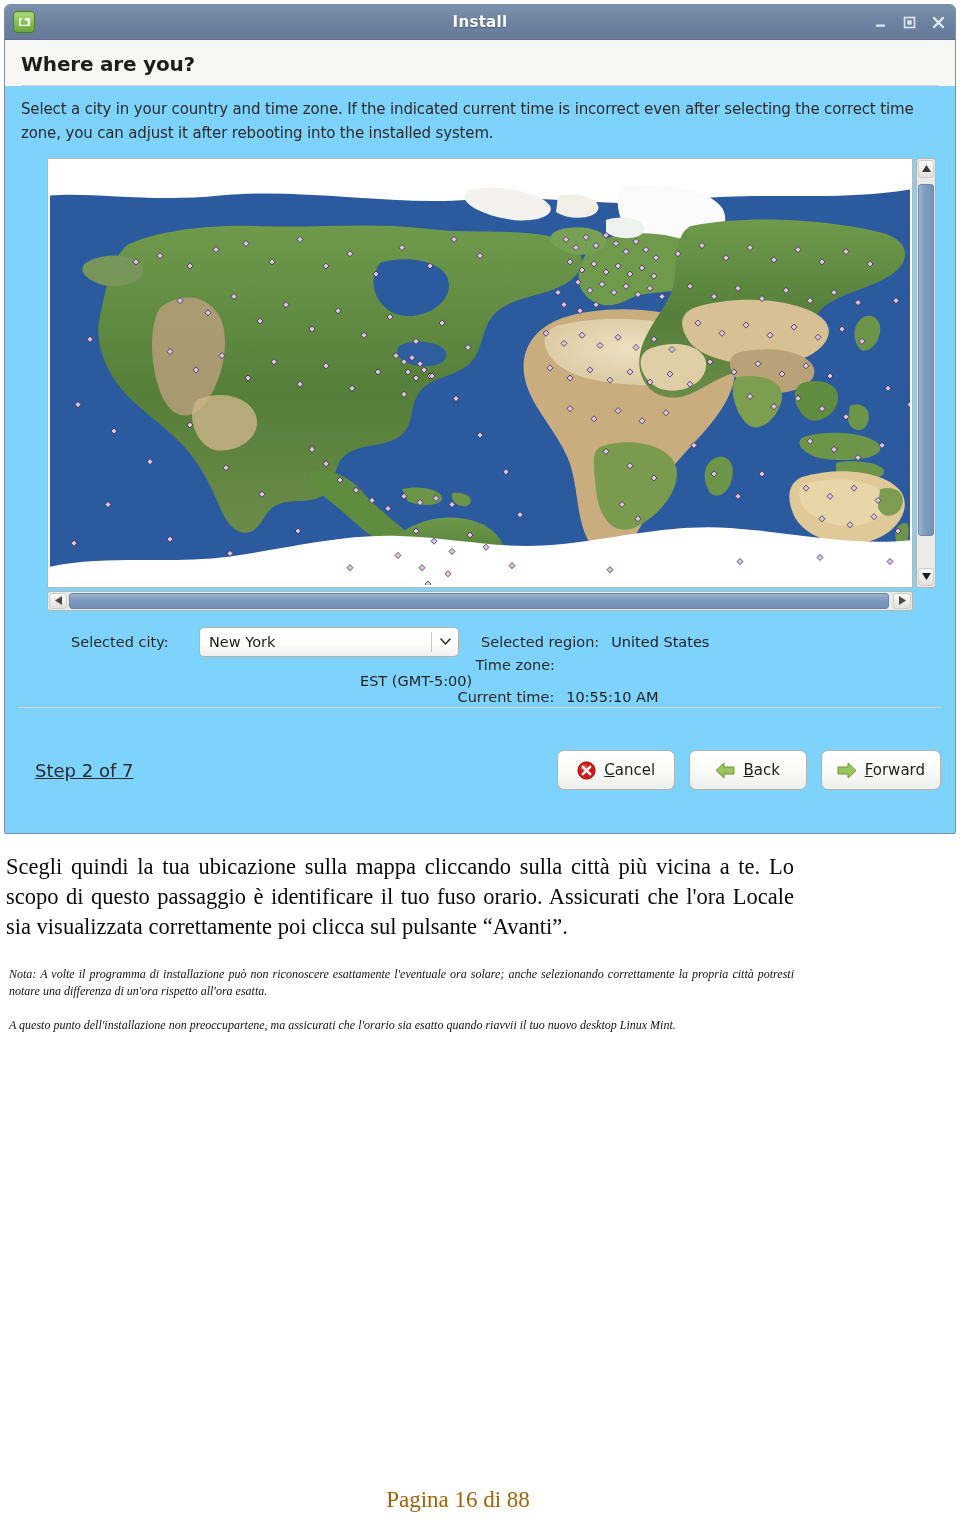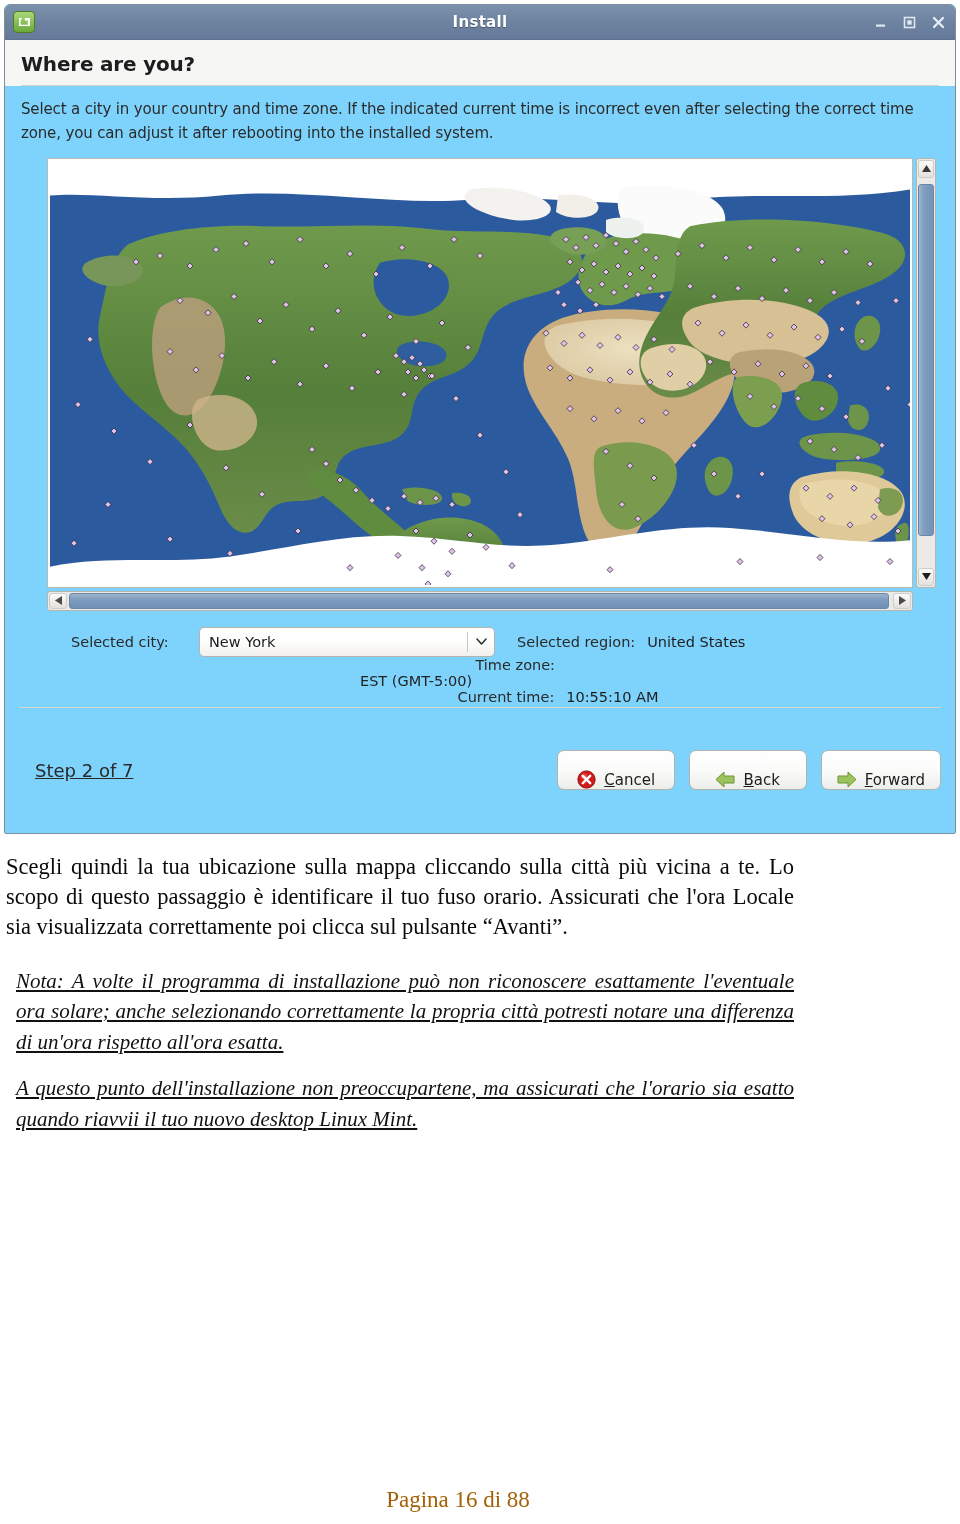--- a/index.html
+++ b/index.html
@@ -222,21 +222,21 @@
   }
   .info-row {
     display: flex;
     align-items: center;
     height: 34px;
   }
   .lbl { color: #2a2a2a; }
   .lbl.city { width: 122px; }
   .lbl.tz { width: 122px; text-align: right; padding-right: 10px; box-sizing: border-box; }
   .combo {
-    width: 296px;
+    width: 260px;
     height: 30px;
     border: 1px solid #b4b4ae;
     border-radius: 5px;
     background: linear-gradient(to bottom,#ffffff 0%, #fdfdfc 55%, #f1f0ee 100%);
     display: flex;
     align-items: center;
     box-sizing: border-box;
     margin-left: 6px;
   }
   .combo-val {
@@ -295,21 +295,21 @@
     gap: 14px;
   }
   .btn {
     height: 40px;
     min-width: 118px;
     padding: 0 15px;
     border: 1px solid #b3b3ad;
     border-radius: 7px;
     background: linear-gradient(to bottom,#ffffff 0%,#fbfbfa 50%,#ededea 100%);
     display: flex;
-    align-items: flex-end;
+    align-items: center;
     justify-content: center;
     gap: 8px;
     box-sizing: border-box;
     font-family: "DejaVu Sans", sans-serif;
     font-size: 15px;
     color: #1c1c1c;
   }
   .btn .bico { display: flex; align-items: center; justify-content: center; width: 20px; height: 20px; }
   .btn .blabel { white-space: nowrap; }
   .mn { text-decoration: underline; }
@@ -326,27 +326,26 @@
     font-size: 22.5px;
     line-height: 1.33;
     color: #0a0a0a;
     text-align: justify;
     padding: 0 6px 0 6px;
     margin: 0;
   }
   .para-note {
     font-family: "Liberation Serif", serif;
     font-style: italic;
-    font-size: 21px;
+    font-size: 12px;
     line-height: 1.45;
     color: #111111;
     text-align: justify;
-    padding: 0 6px 0 16px;
+    padding: 0 6px 0 9px;
     margin: 24px 0 0 0;
-    text-decoration: underline;
   }
   .para-note2 { margin-top: 16px; }
   .pagefoot {
     position: absolute;
     left: 0; right: 0;
     top: 1487px;
     text-align: center;
     font-family: "Liberation Serif", serif;
     font-size: 23px;
     color: #a16207;

